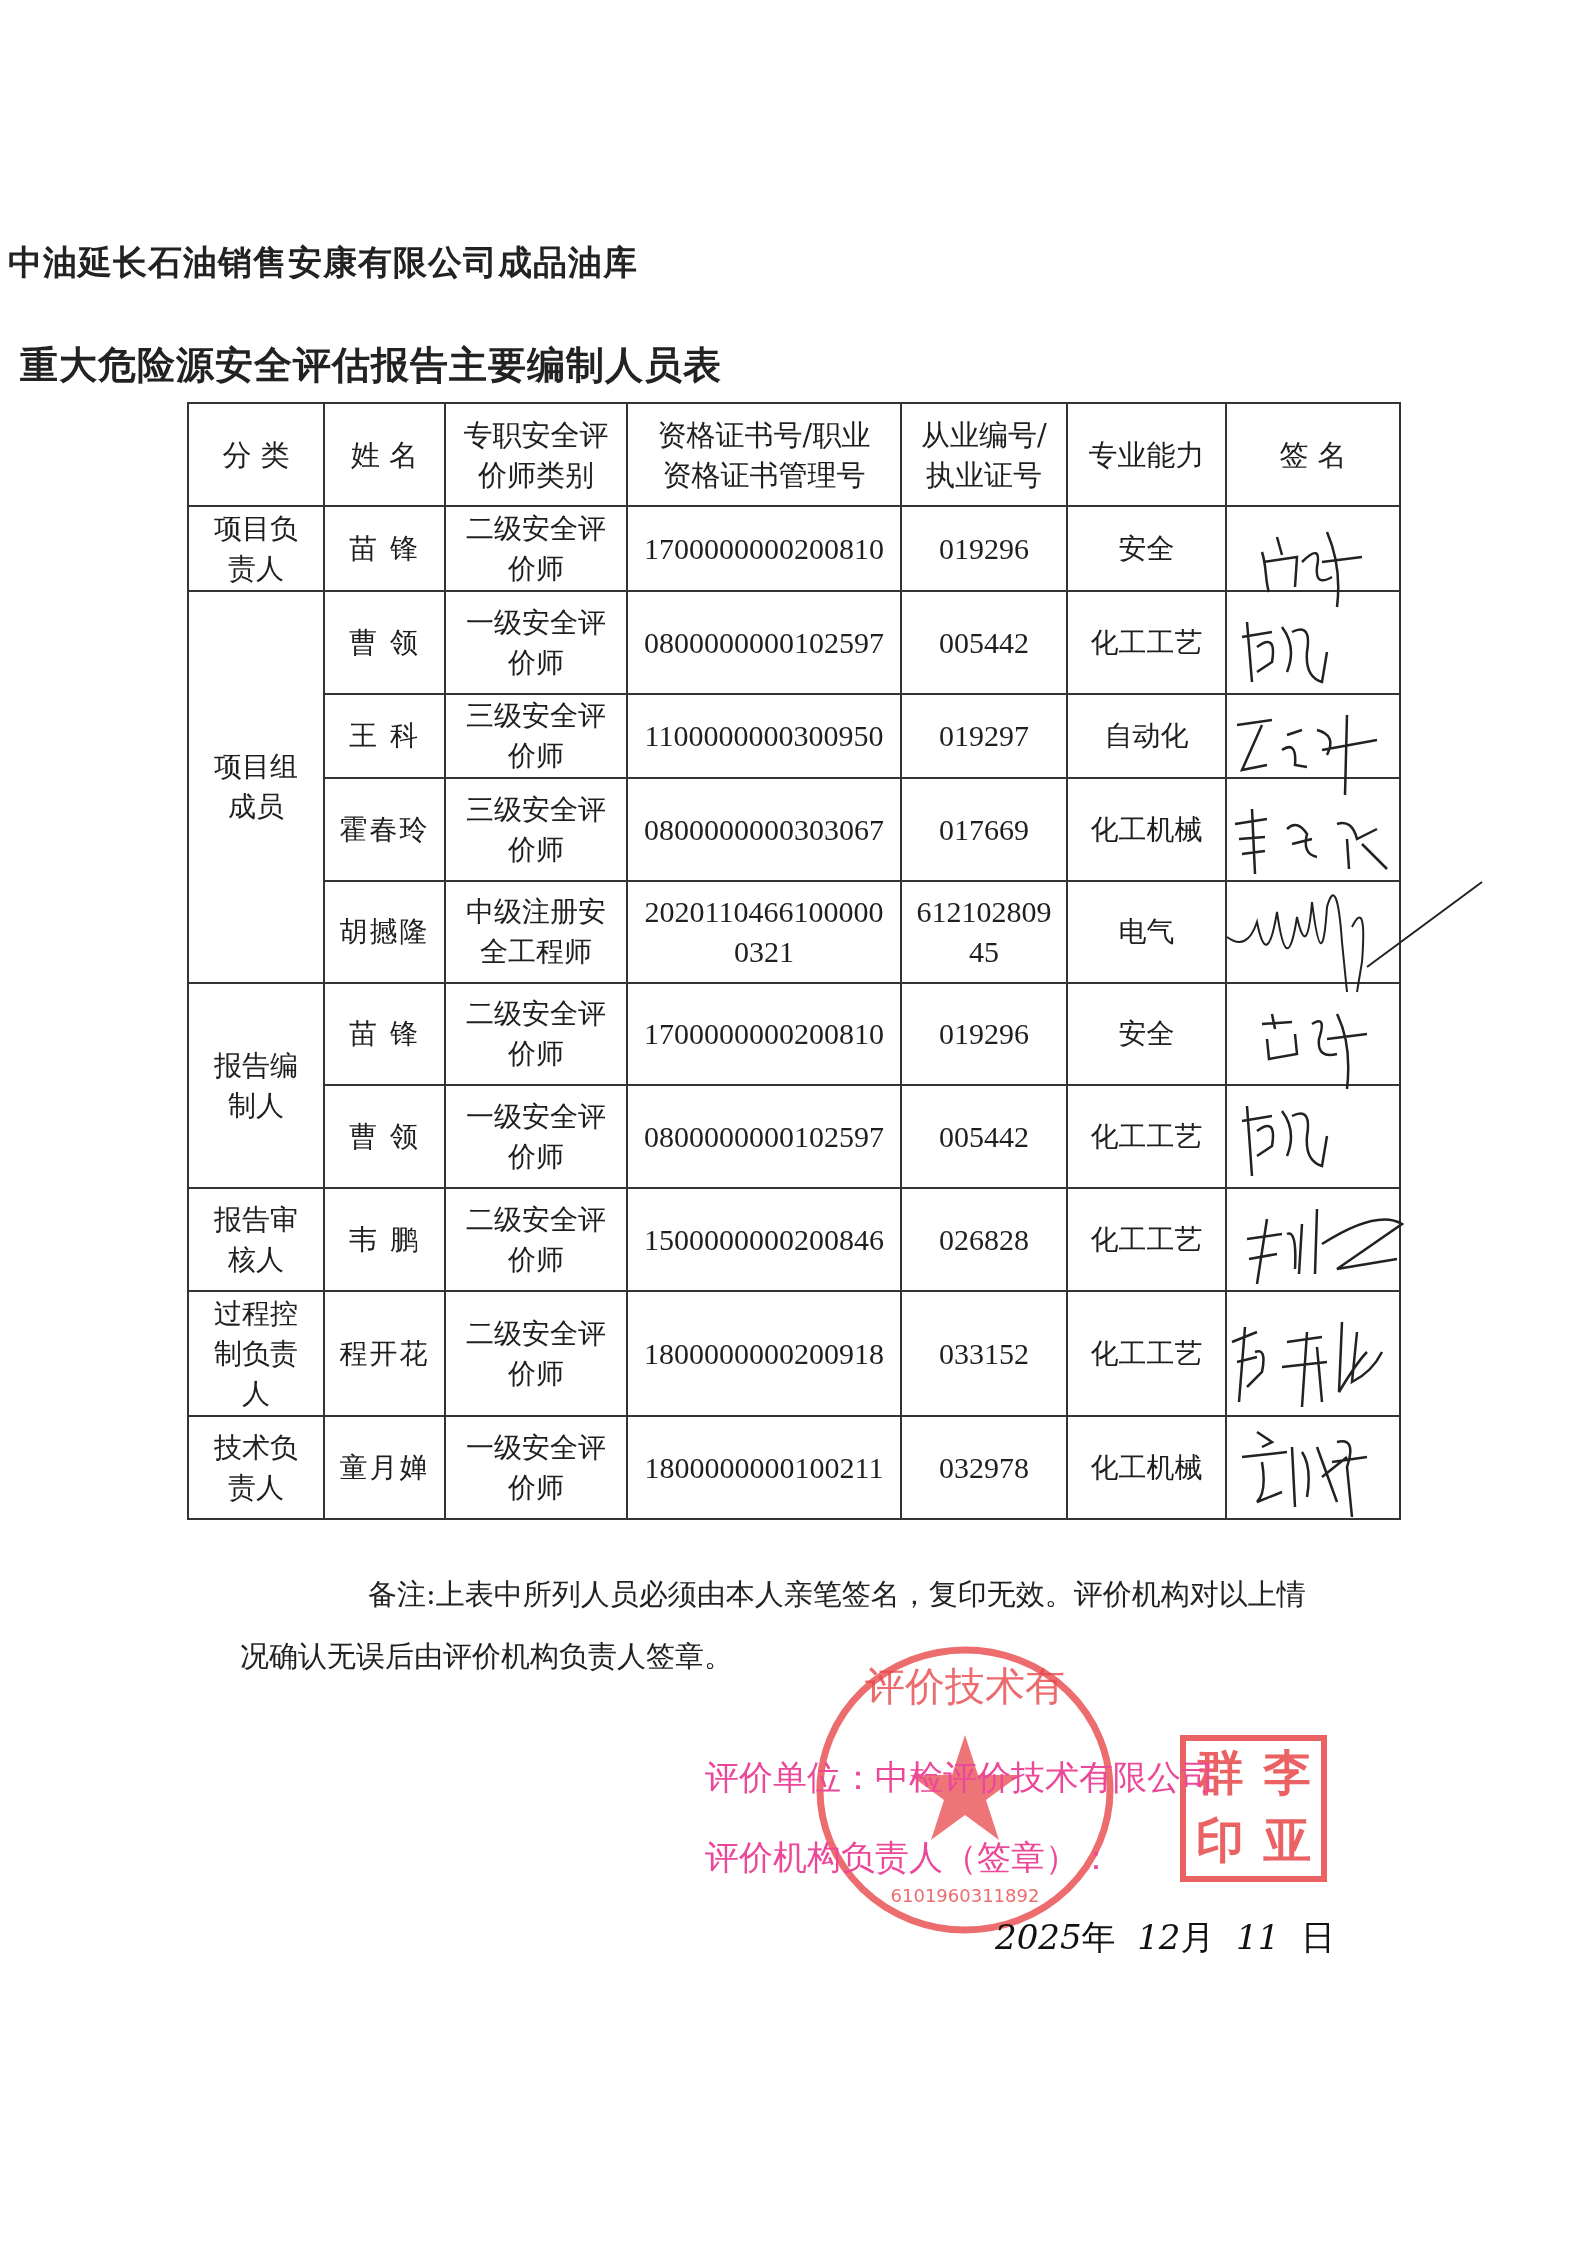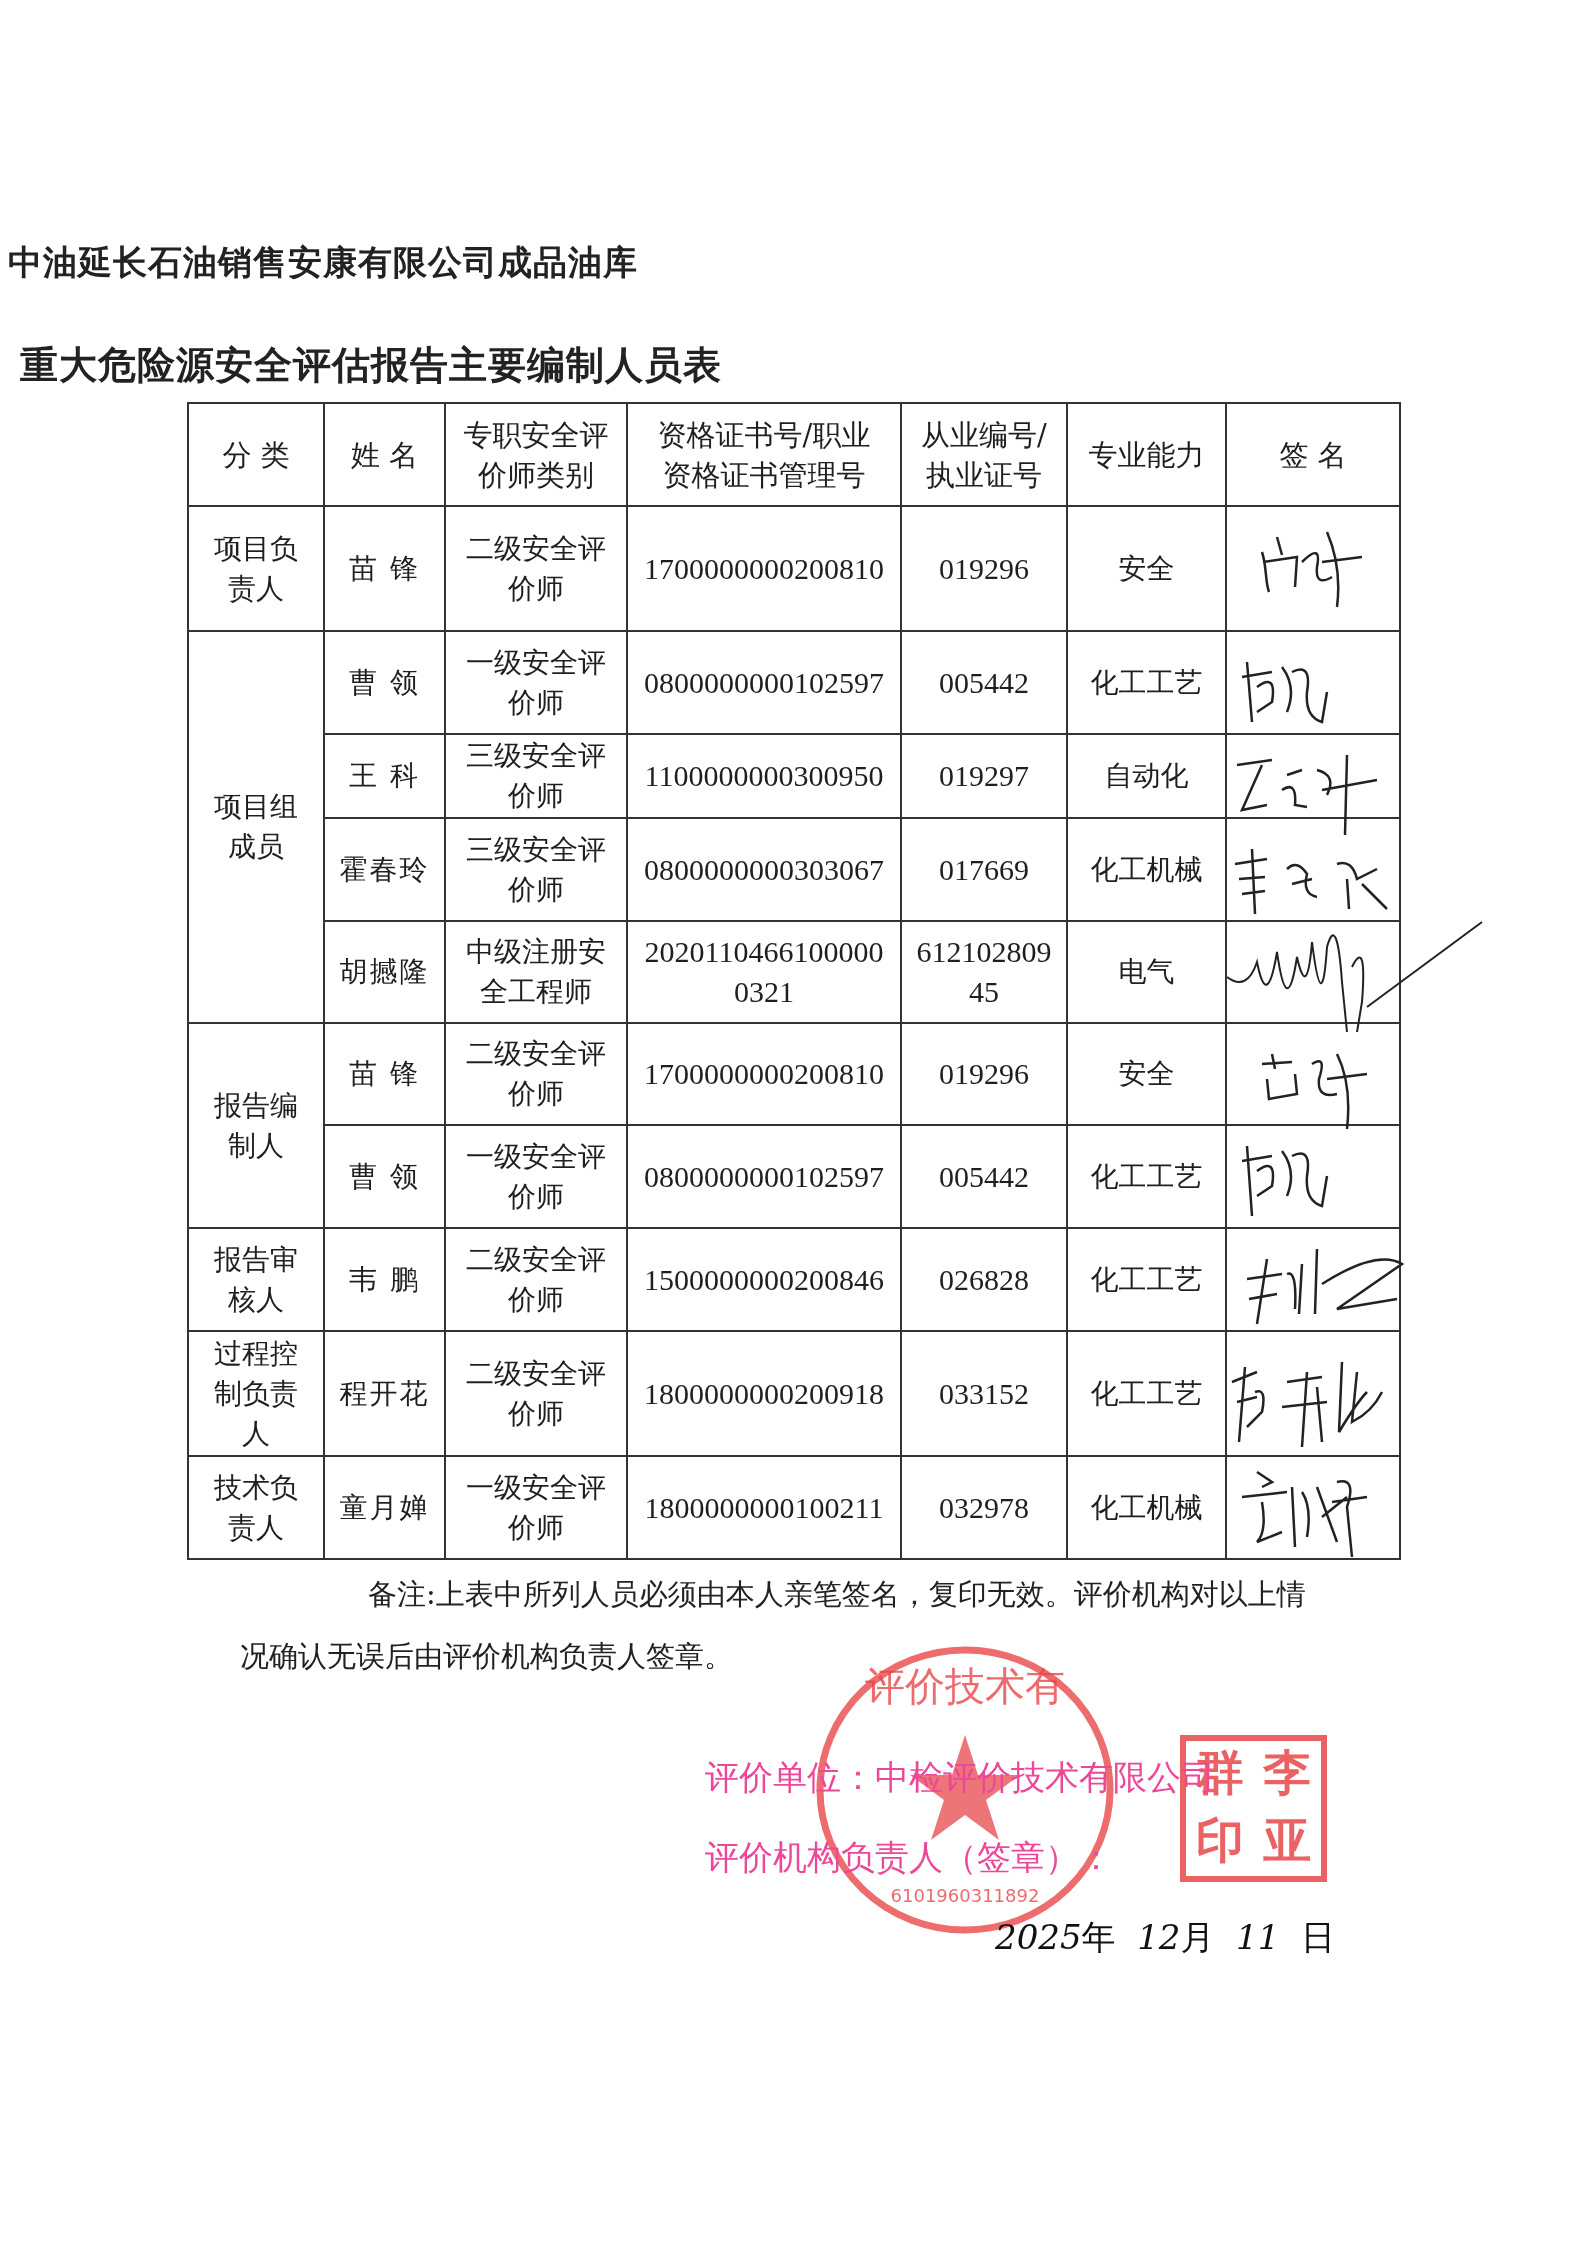--- a/index.html
+++ b/index.html
@@ -49,21 +49,21 @@
       <tr style="height:103px">
     <th>分 类</th>
     <th>姓 名</th>
     <th><span>专职安全评</span><br><span>价师类别</span></th>
     <th><span>资格证书号/职业</span><br><span>资格证书管理号</span></th>
     <th><span>从业编号/</span><br><span>执业证号</span></th>
     <th>专业能力</th>
     <th>签 名</th>
   </tr>
 
-  <tr style="height:125px">
+  <tr style="height:85px">
     <td><span>项目负</span><br><span>责人</span></td>
     <td class="namecell">苗 锋</td>
     <td><span>二级安全评</span><br><span>价师</span></td>
     <td class="num">1700000000200810</td>
     <td class="num">019296</td>
     <td>安全</td>
     <td class="sig">
       <svg width="174" height="105">
             <path d="M35 45 C40 60 38 75 42 85 M36 55 L70 50 L68 80 M50 30 L55 48 M75 55 Q95 35 90 60 Q88 80 105 70 M100 25 Q115 60 110 100 M95 55 L135 50" stroke="#222" stroke-width="2.5" fill="none"></path>
           </svg>

